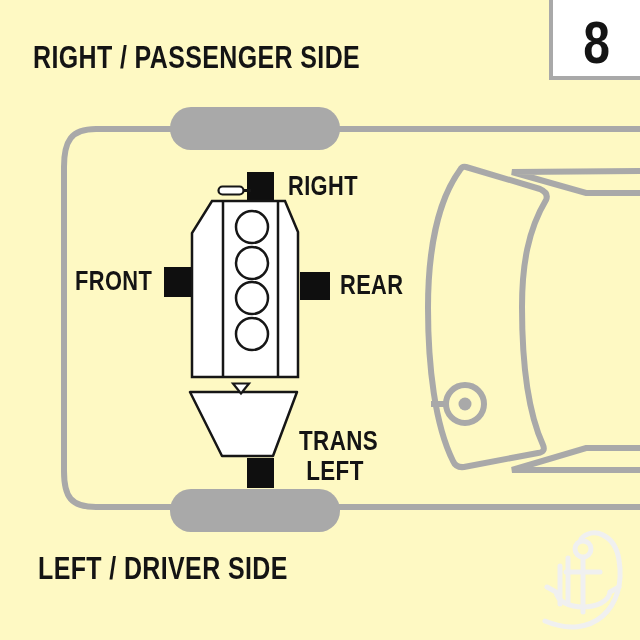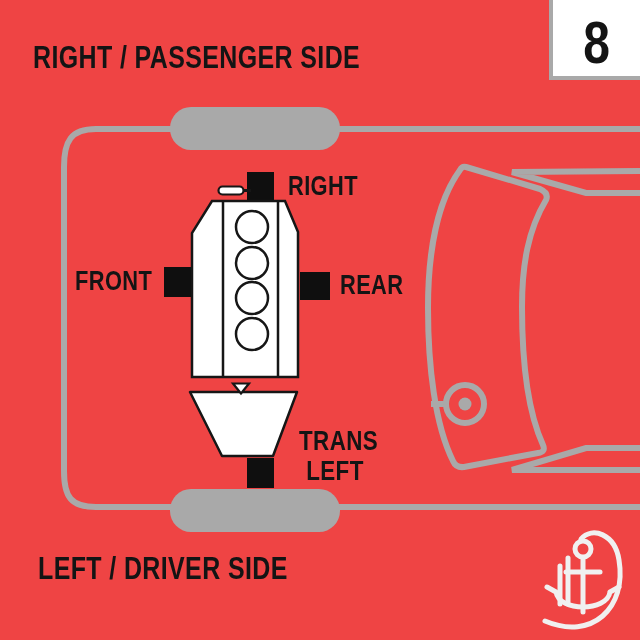--- a/index.html
+++ b/index.html
@@ -1,17 +1,17 @@
 <!DOCTYPE html>
 <html><head>
 <meta charset="utf-8">
 <style>
   html,body{margin:0;padding:0;background:#ffffff;}
   .canvas{
-    position:relative;width:640px;height:640px;background:#ef4444;overflow:hidden;
+    position:relative;width:640px;height:640px;background:#fef9c3;overflow:hidden;
     font-family:"Liberation Sans", sans-serif;
   }
   .diagram-svg{position:absolute;left:0;top:0;width:640px;height:640px;}
   .txt{
     position:absolute;color:#141414;font-weight:700;white-space:nowrap;
     transform:scaleX(0.78);transform-origin:left top;line-height:1.05;
     letter-spacing:0.5px;
   }
   .title{font-size:32px;}
   .mlabel{font-size:28px;}

